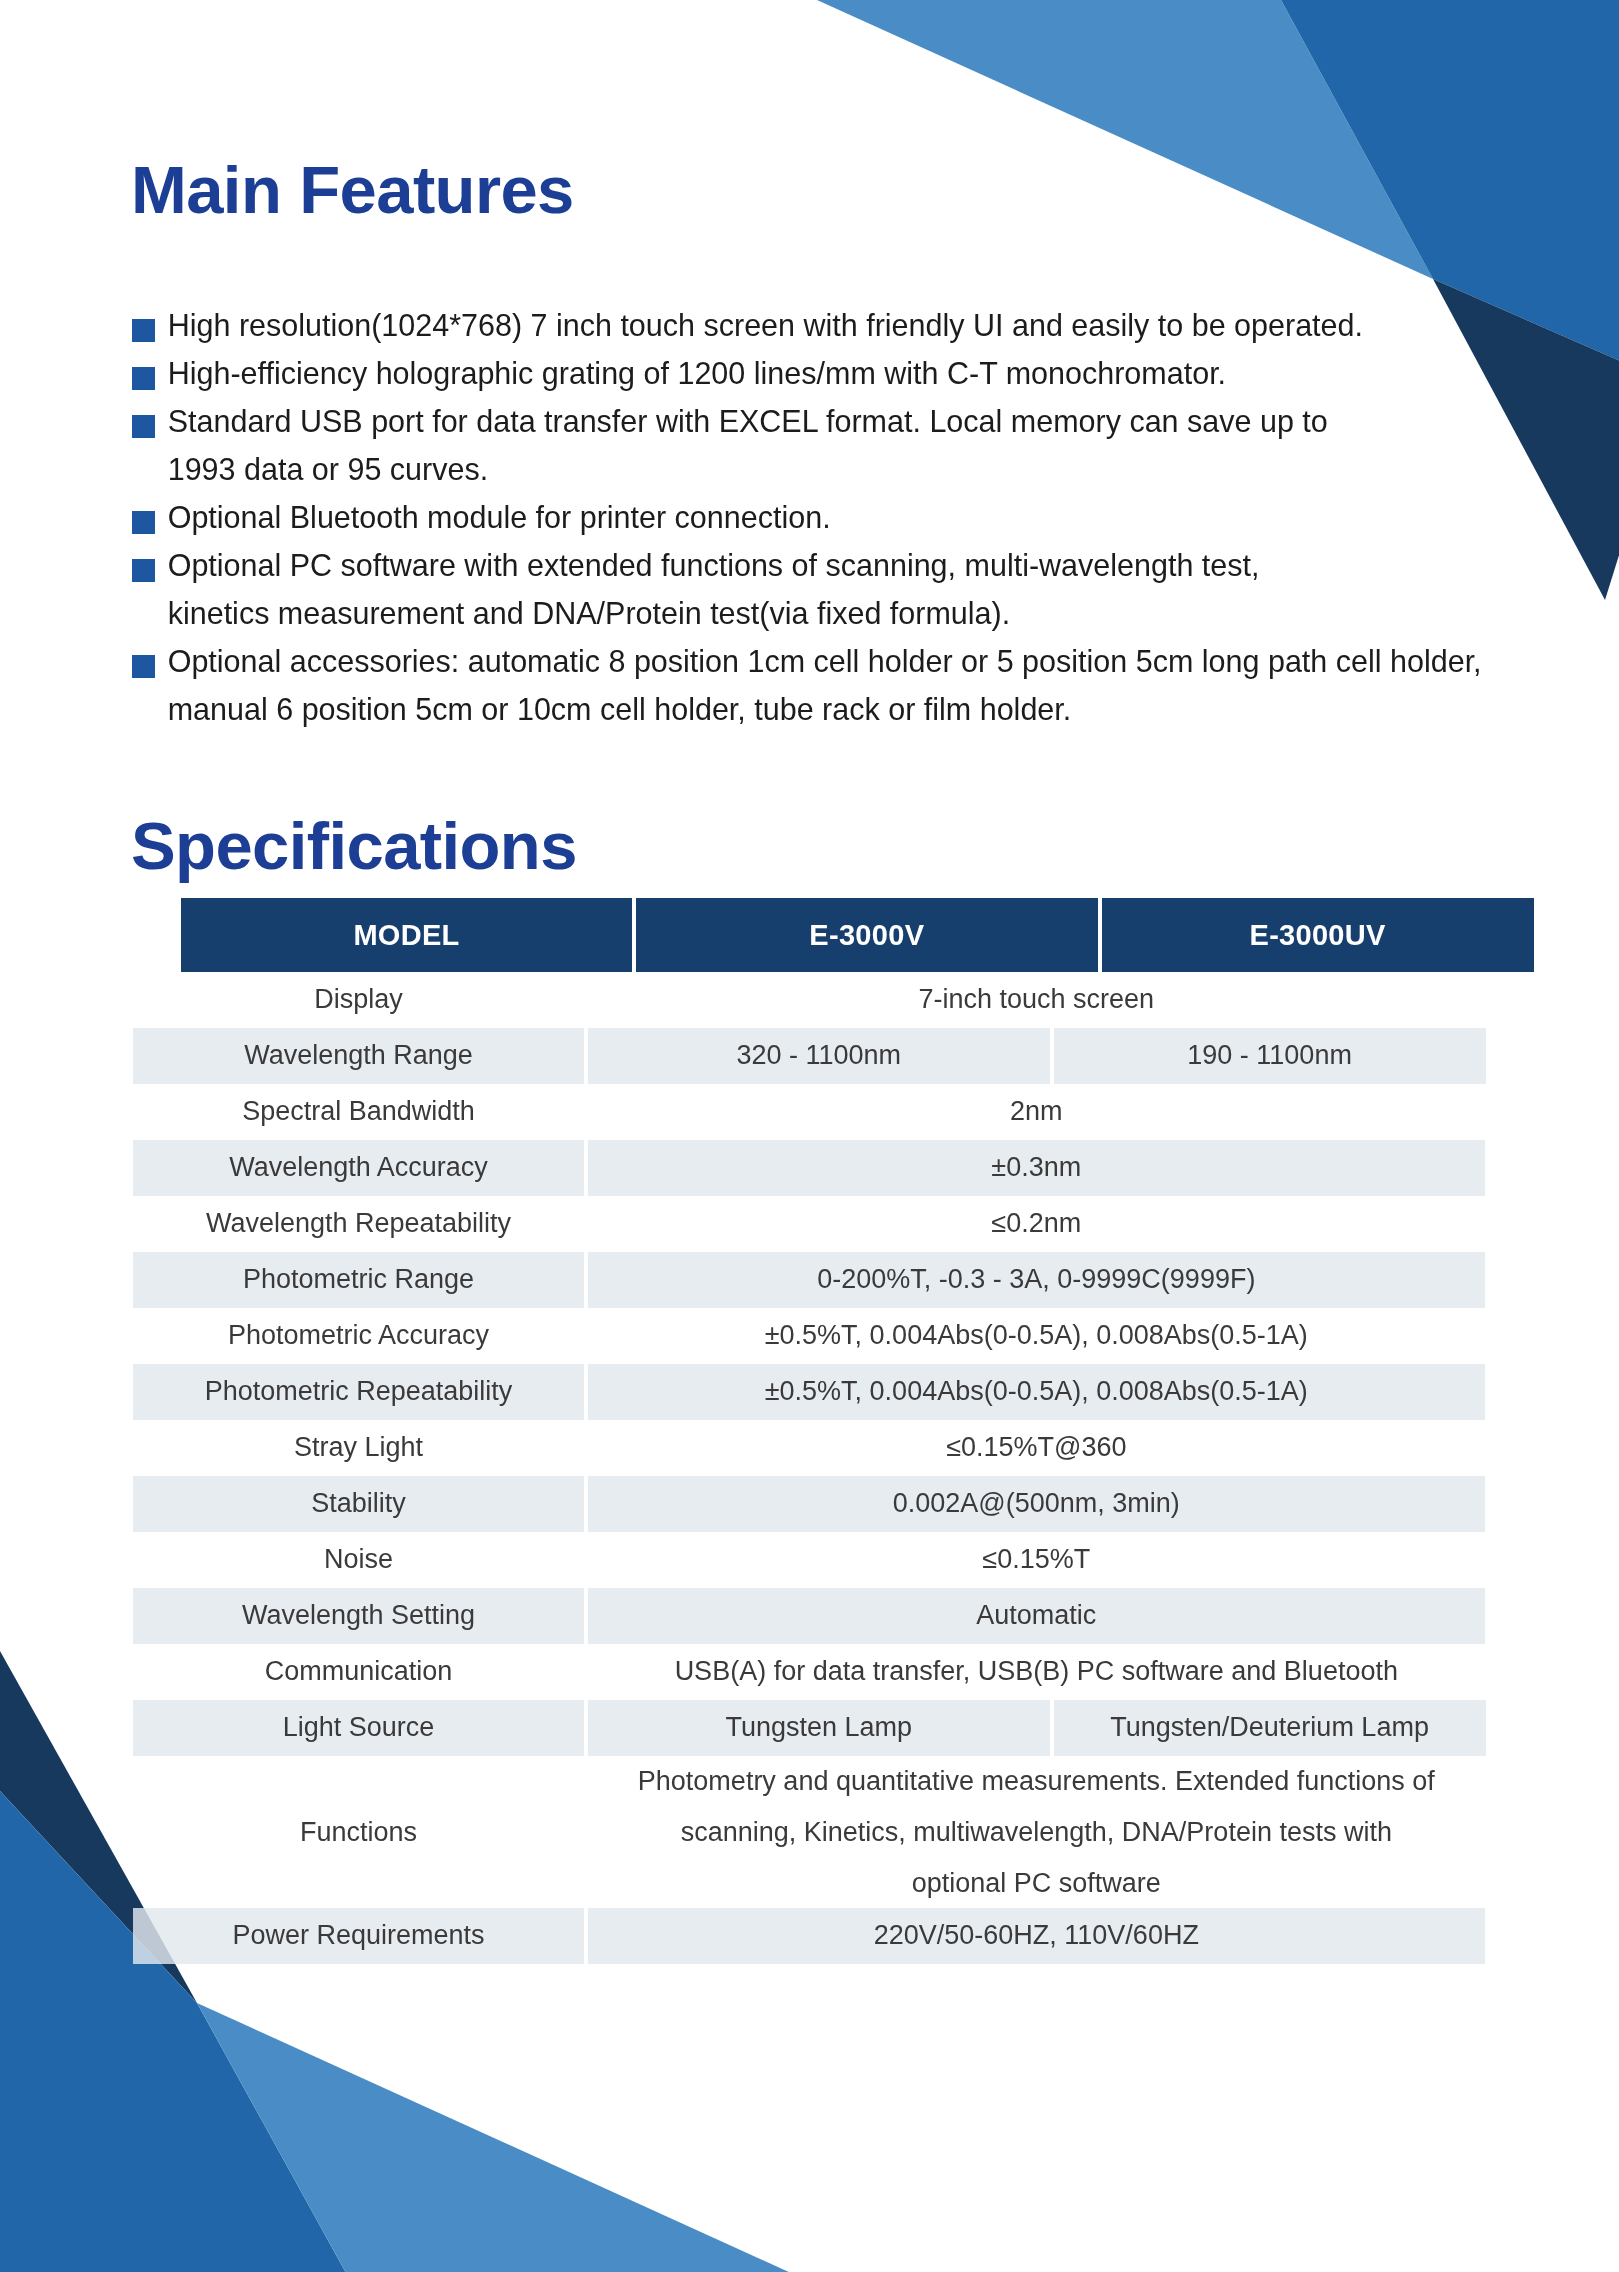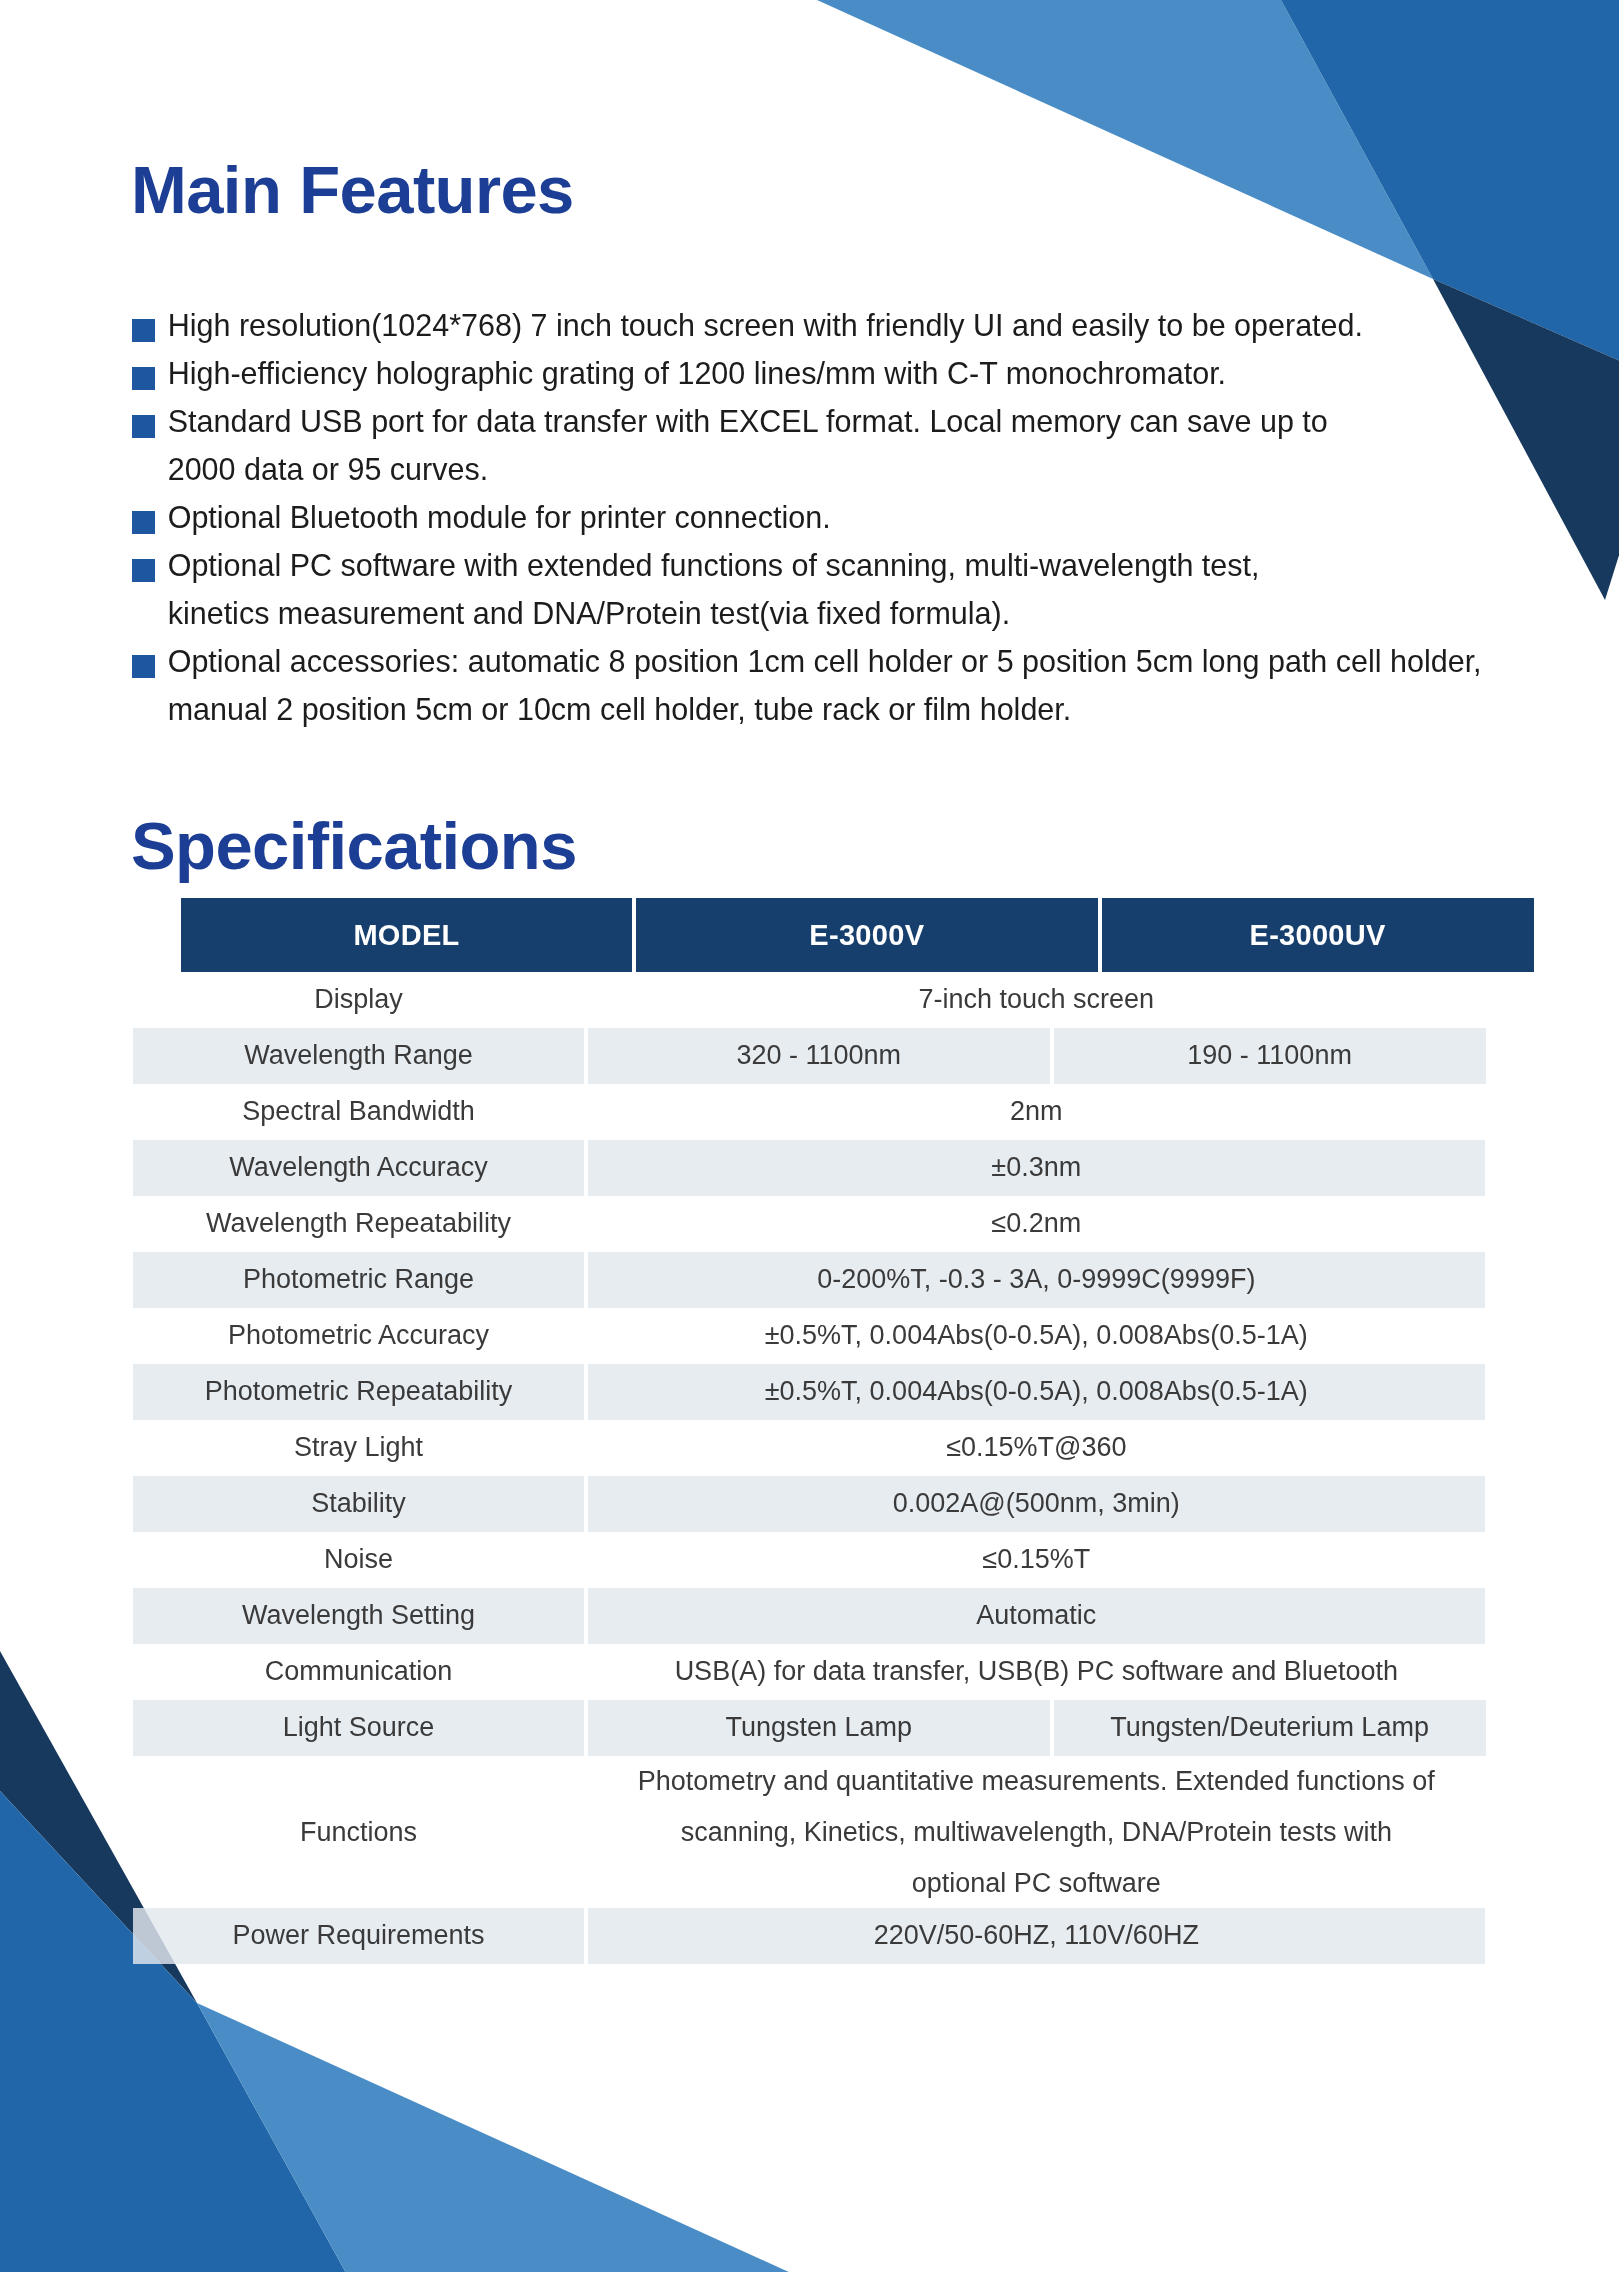--- a/index.html
+++ b/index.html
@@ -63,41 +63,41 @@
         <div class="f-line">
           <span class="sq"></span>
           <span>High-efficiency holographic grating of 1200 lines/mm with C-T monochromator.</span>
         </div>
         <div class="f-line">
           <span class="sq"></span>
           <span>Standard USB port for data transfer with EXCEL format. Local memory can save up to</span>
         </div>
         <div class="f-line cont">
           <span class="sq"></span>
-          <span>2000 data or 95 curves.</span>
+          <span>1993 data or 95 curves.</span>
         </div>
         <div class="f-line">
           <span class="sq"></span>
           <span>Optional Bluetooth module for printer connection.</span>
         </div>
         <div class="f-line">
           <span class="sq"></span>
           <span>Optional PC software with extended functions of scanning, multi-wavelength test,</span>
         </div>
         <div class="f-line cont">
           <span class="sq"></span>
           <span>kinetics measurement and DNA/Protein test(via fixed formula).</span>
         </div>
         <div class="f-line">
           <span class="sq"></span>
           <span>Optional accessories: automatic 8 position 1cm cell holder or 5 position 5cm long path cell holder,</span>
         </div>
         <div class="f-line cont">
           <span class="sq"></span>
-          <span>manual 2 position 5cm or 10cm cell holder, tube rack or film holder.</span>
+          <span>manual 6 position 5cm or 10cm cell holder, tube rack or film holder.</span>
         </div>
       </div>
 
     <h2 id="sp-title">Specifications</h2>
 
     <div class="spec-table" id="spec-table">
       <div class="trow split thead">
         <div class="cell">MODEL</div>
         <div class="cell">E-3000V</div>
         <div class="cell">E-3000UV</div>

